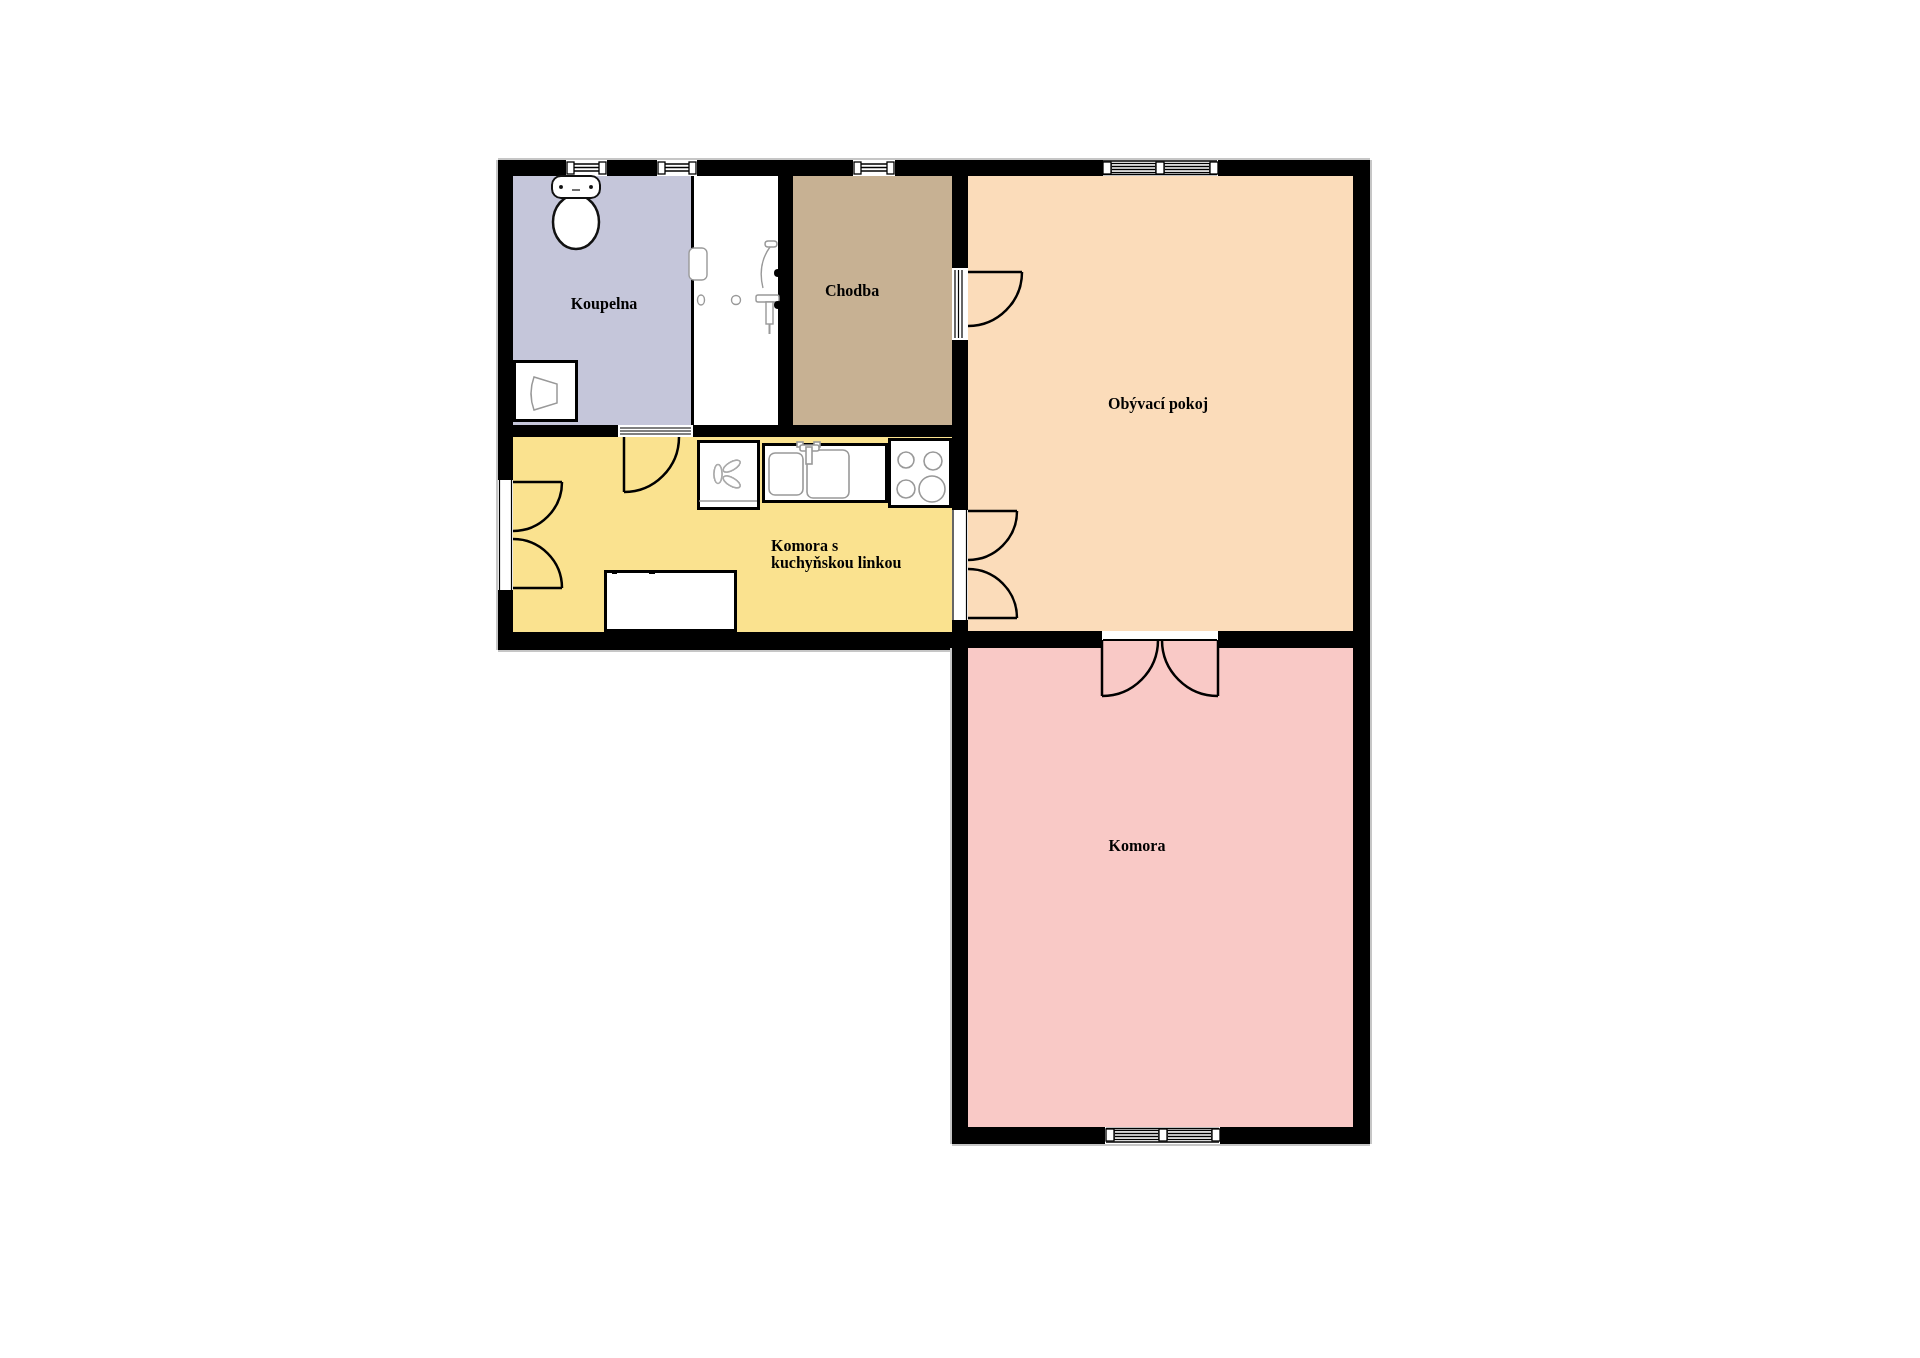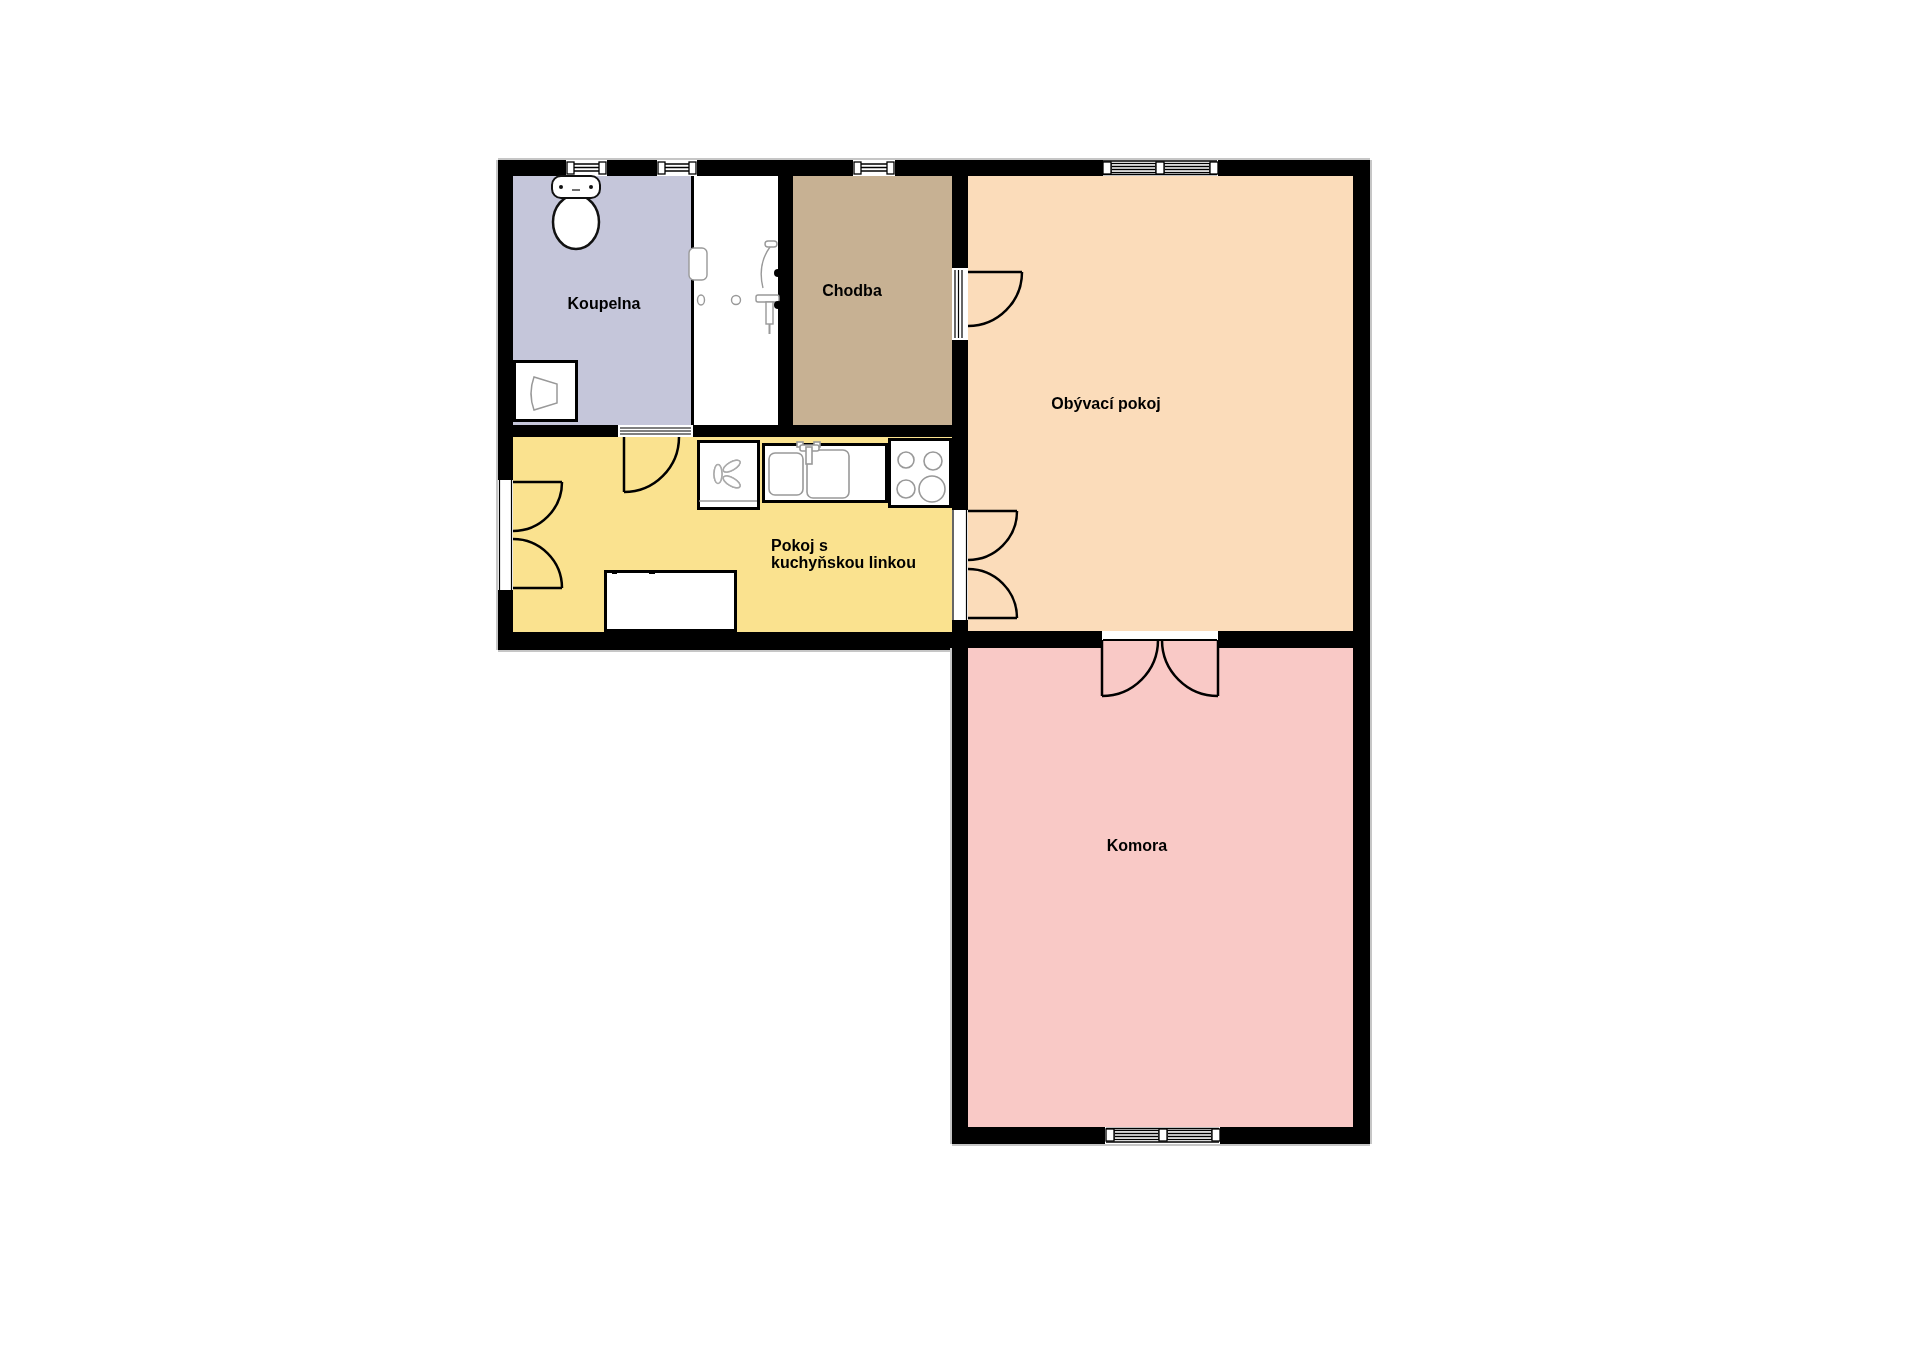--- a/index.html
+++ b/index.html
@@ -1,17 +1,17 @@
 <!DOCTYPE html>
 <html><head>
 <meta charset="utf-8">
 <style>
   html,body{margin:0;padding:0;background:#fff;}
   .canvas{position:relative;width:1740px;height:1358px;overflow:hidden;
-          font-family:Liberation Sans, sans-serif;}
+          font-family:Liberation Serif, serif;}
   .wall{position:absolute;background:#000;}
   .floor{position:absolute;}
   .win{position:absolute;background:#fff;}
   .thr{position:absolute;background:#fff;}
   .fixture{position:absolute;background:#fff;border:3px solid #000;box-sizing:border-box;}
   .label{position:absolute;font-weight:bold;font-size:16px;color:#000;
          white-space:nowrap;line-height:17px;}
   .label.centered{transform:translate(-50%,-50%);}
   .sh-top{box-shadow:0 -2px 0 #c6c6c6;}
   .sh-bottom{box-shadow:0 2px 0 #c6c6c6;}
@@ -207,20 +207,20 @@
     </g>
 
     <g fill="#000">
       <rect x="612" y="570" width="5" height="4"></rect>
       <rect x="649" y="570" width="6" height="4"></rect>
     </g>
   </svg>
 
   <div class="label centered" style="left:604px;top:303px;">Koupelna</div>
   <div class="label centered" style="left:852px;top:290px;">Chodba</div>
-  <div class="label centered" style="left:1106px;top:403px;">Obývací pokoj</div>
+  <div class="label centered" style="left:1158px;top:403px;">Obývací pokoj</div>
   <div class="label" style="left:771px;top:537px;">
-    <div>Pokoj s</div>
+    <div>Komora s</div>
     <div>kuchyňskou linkou</div>
   </div>
   <div class="label centered" style="left:1137px;top:845px;">Komora</div>
 
 </div>
 
 </body></html>

